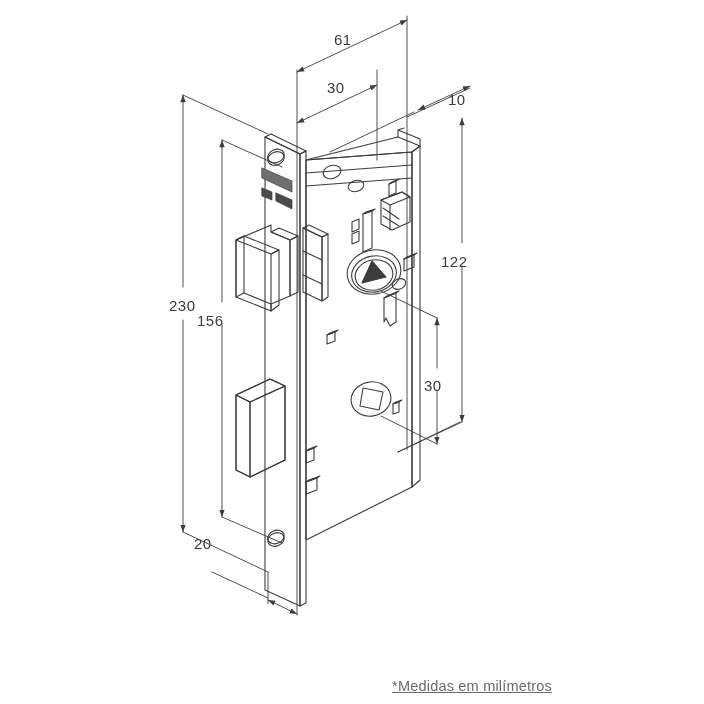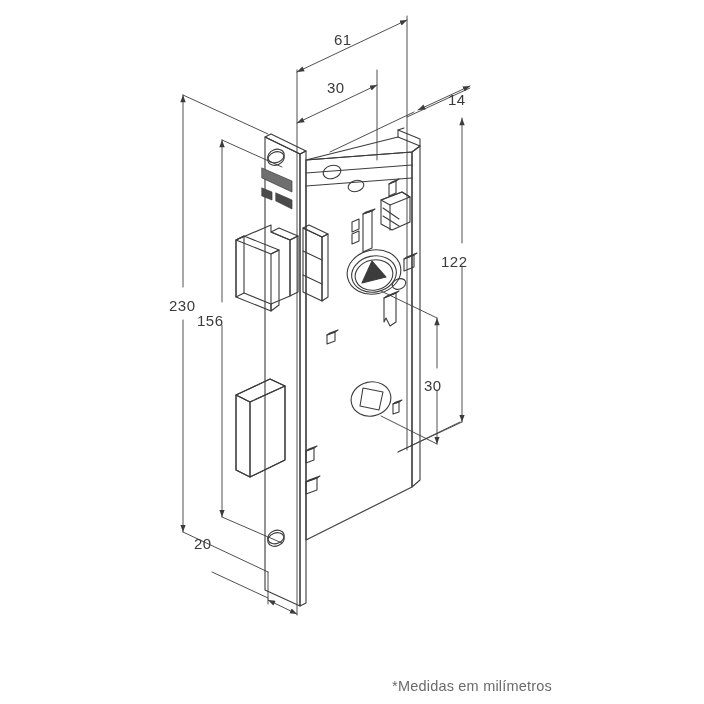--- a/index.html
+++ b/index.html
@@ -33,20 +33,21 @@
   }
   #footnote {
     position: absolute;
     right: 8px;
     bottom: 10px;
     font-family: "Liberation Sans", sans-serif;
     font-size: 14.5px;
     color: #6b6b6b;
     white-space: nowrap;
     letter-spacing: 0.2px;
+    text-decoration: underline;
   }
 </style>
 </head>
 <body>
 
 <div id="page">
 
   <svg id="drawing" viewBox="0 0 704 704">
     <defs>
       <marker id="arr" markerWidth="9" markerHeight="9" refX="8" refY="3" orient="auto" markerUnits="strokeWidth">
@@ -204,21 +205,21 @@
         <path d="M306 451 L309 449 L317 446 L314 448 Z"></path>
         <path d="M306 482 L317 478 L317 490 L306 494 Z"></path>
         <path d="M306 482 L309 480 L320 476 L317 478 Z"></path>
       </g>
 
     </g>
   </svg>
 
   <span class="dim-label" style="left:334px; top:32px;">61</span>
   <span class="dim-label" style="left:327px; top:80px;">30</span>
-  <span class="dim-label" style="left:448px; top:92px;">14</span>
+  <span class="dim-label" style="left:448px; top:92px;">10</span>
   <span class="dim-label" style="left:169px; top:298px;">230</span>
   <span class="dim-label" style="left:197px; top:313px;">156</span>
   <span class="dim-label" style="left:441px; top:254px;">122</span>
   <span class="dim-label" style="left:424px; top:378px;">30</span>
   <span class="dim-label" style="left:194px; top:536px;">20</span>
 
   <div id="footnote">*Medidas em milímetros</div>
 
 </div>
 

